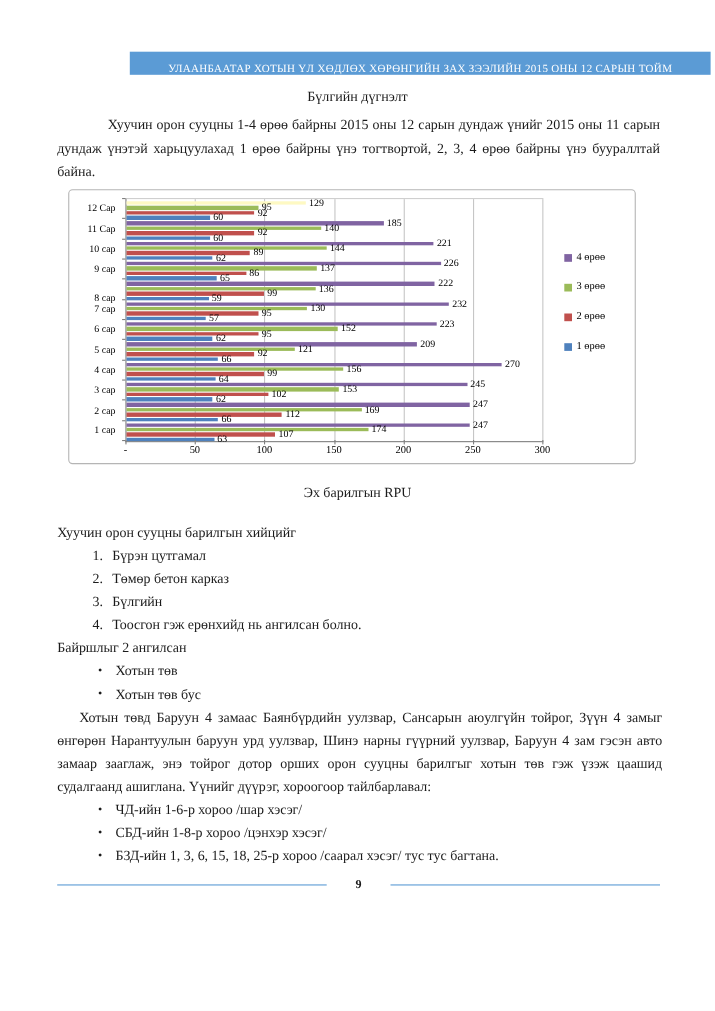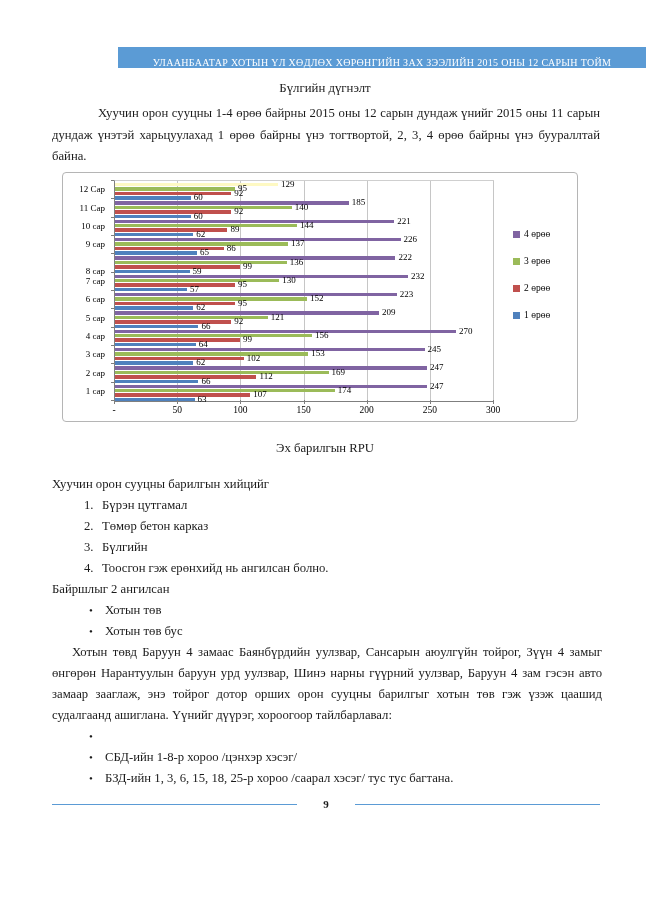--- a/index.html
+++ b/index.html
@@ -342,20 +342,21 @@
         </div>
         <div class="bullet-item">
           <span class="marker">•</span>
           <span>Хотын төв бус</span>
         </div>
       </div>
     <p class="para-center">Хотын төвд Баруун 4 замаас Баянбүрдийн уулзвар, Сансарын аюулгүйн тойрог, Зүүн 4 замыг өнгөрөн Нарантуулын баруун урд уулзвар, Шинэ нарны гүүрний уулзвар, Баруун 4 зам гэсэн авто замаар зааглаж, энэ тойрог дотор орших орон сууцны барилгыг хотын төв гэж үзэж цаашид судалгаанд ашиглана. Үүнийг дүүрэг, хороогоор тайлбарлавал:</p>
     <div id="district-list">
         <div class="bullet-item">
           <span class="marker">•</span>
+          <span>ЧД-ийн 1-6-р хороо /шар хэсэг/</span>
         </div>
         <div class="bullet-item">
           <span class="marker">•</span>
           <span>СБД-ийн 1-8-р хороо /цэнхэр хэсэг/</span>
         </div>
         <div class="bullet-item">
           <span class="marker">•</span>
           <span>БЗД-ийн 1, 3, 6, 15, 18, 25-р хороо /саарал хэсэг/ тус тус багтана.</span>
         </div>
       </div>

